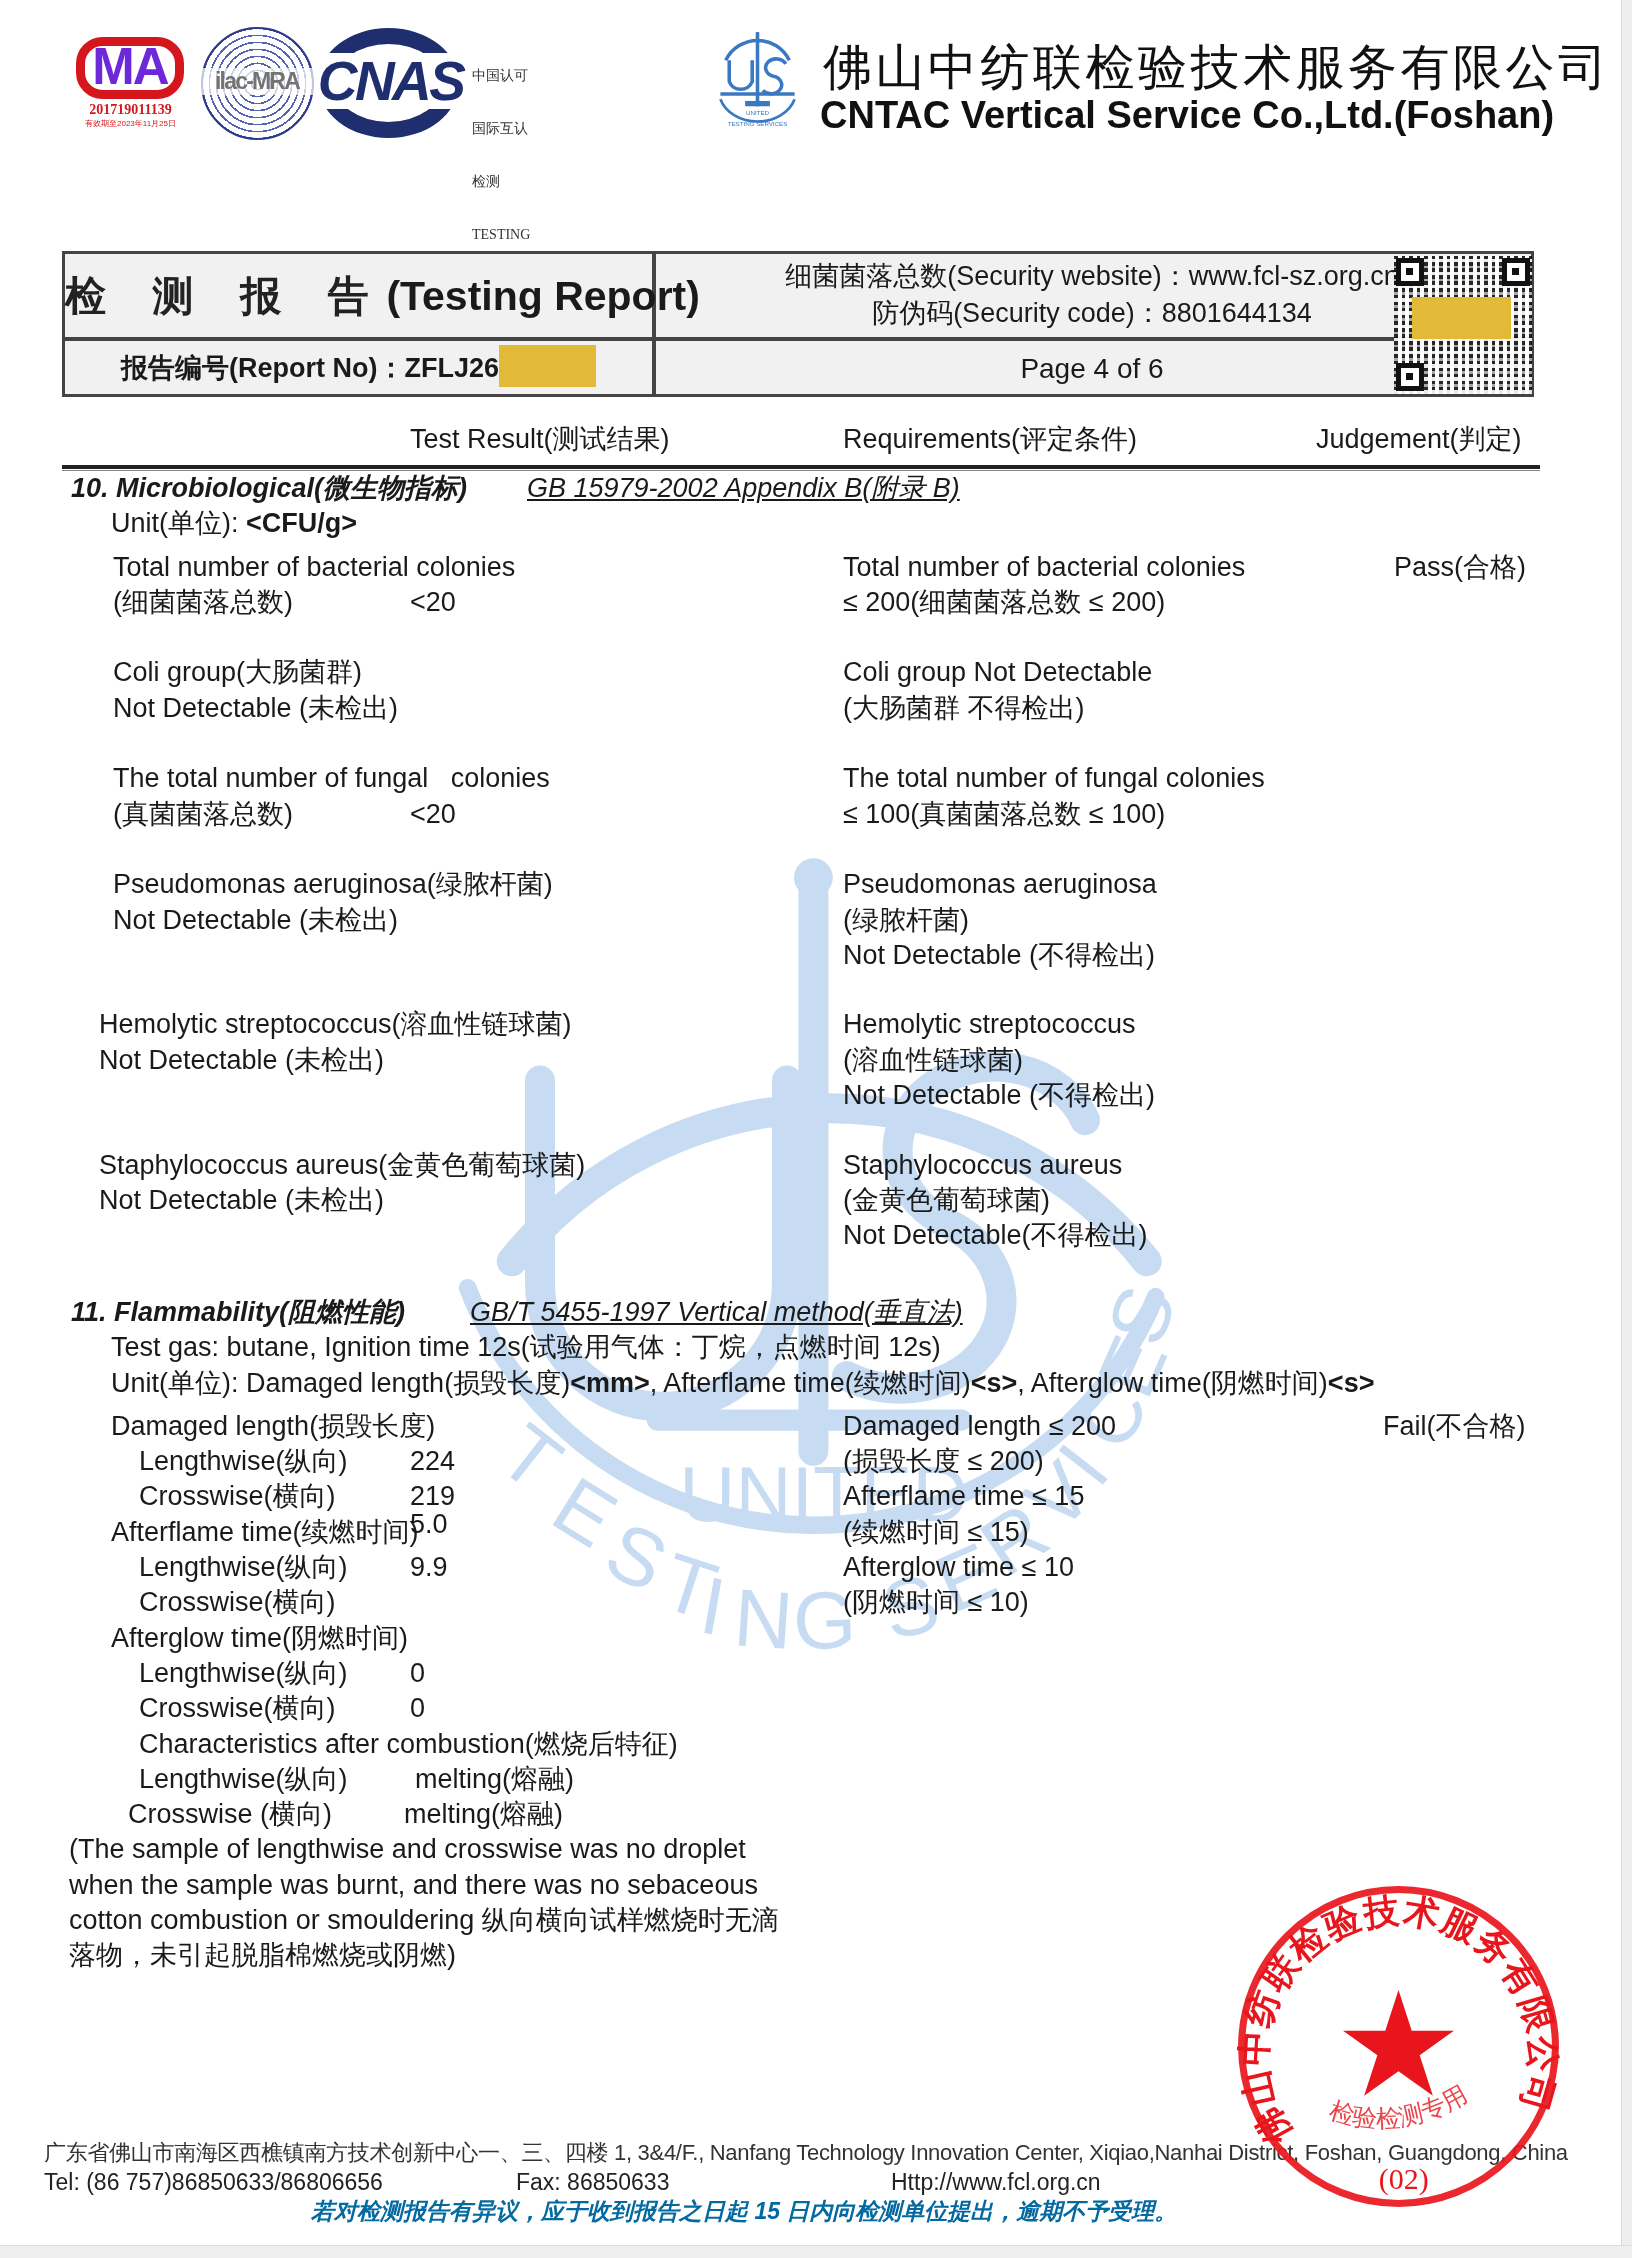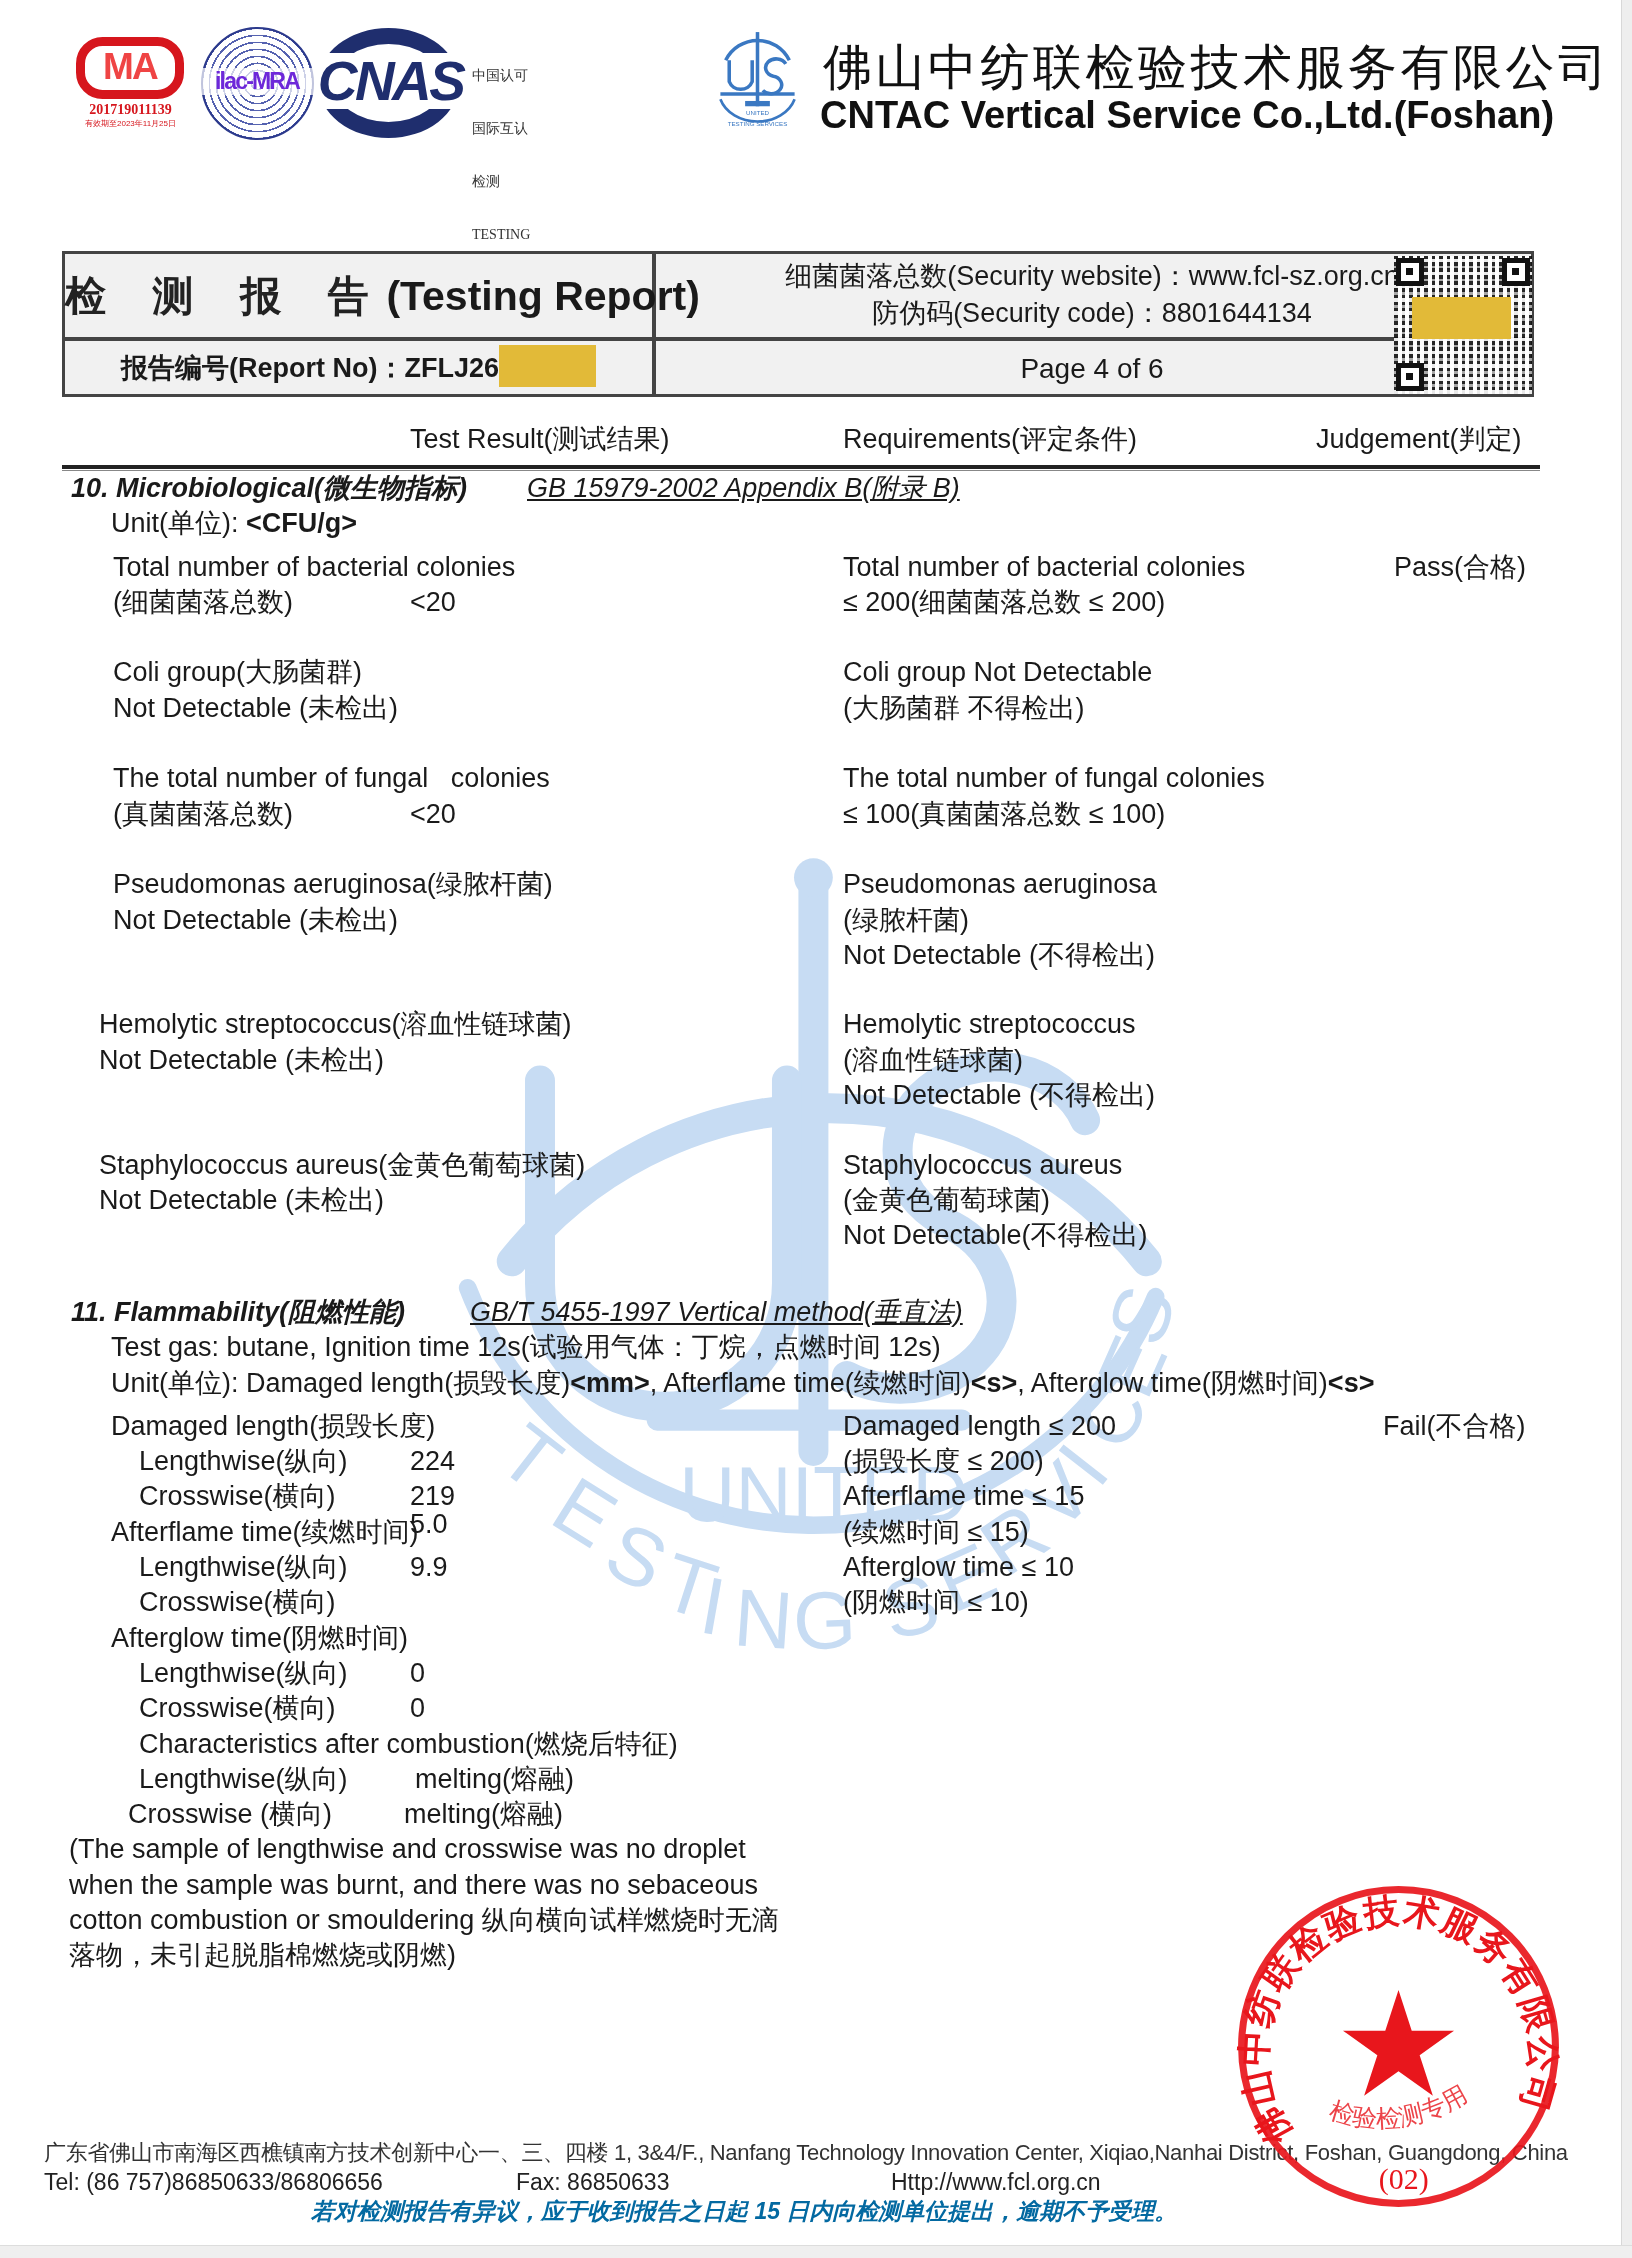--- a/index.html
+++ b/index.html
@@ -6,26 +6,26 @@
   body { width:1633px; height:2258px; position:relative; background:#ffffff; overflow:hidden;
          font-family:"Liberation Sans", "DejaVu Sans", sans-serif; color:#1a1a1a; }
   .abs { position:absolute; white-space:nowrap; }
   .t { font-size:27px; line-height:35px; }
   .b { font-weight:bold;font-style:italic; }
   .rightedge { position:absolute; right:0; top:0; width:10.6px; height:2258px; background:#eeeeee; border-left:1.8px solid #d8d8d8; }
   .bottomedge { position:absolute; left:0; bottom:0; width:1633px; height:12.4px; background:#efefef; border-top:1.8px solid #ddd; }
 
   
   .cma { left:76px; top:37px; width:108px; height:62px; border:9.7px solid #d6161d; border-radius:26.5px; box-sizing:border-box;
-         color:#ef4444; font-weight:bold; font-size:37px; line-height:42px; text-align:center; letter-spacing:-1.8px; }
+         color:#6d28d9; font-weight:bold; font-size:51px; line-height:42px; text-align:center; letter-spacing:-1.8px; }
   .cma-num { left:74px; top:102px; width:113px; text-align:center; color:#d6161d; font-family:"Liberation Serif", serif; font-weight:bold; font-size:14px; }
   .cma-sub { left:74px; top:118px; width:113px; text-align:center; color:#d6161d; font-size:8px; }
   .ilac { left:201px; top:26.5px; width:113px; height:113px; border-radius:50%; border:2.6px solid #2c3a8c; box-sizing:border-box;
           background: repeating-radial-gradient(circle at 50% 50%, #fff 0 5.3px, #5562b0 5.3px 7px); }
-  .ilac-txt { left:199px; top:68px; width:116px; text-align:center; color:#6d28d9; background:rgba(255,255,255,0.7);
+  .ilac-txt { left:199px; top:68px; width:116px; text-align:center; color:#737373; background:rgba(255,255,255,0.7);
               font-weight:bold; font-size:23px; letter-spacing:-1.8px; }
   .cnas-ring { left:318px; top:28px; width:141px; height:110px; border-radius:50%; border:16px solid #1f2e6e; box-sizing:border-box;
                border-left-color:#1f2e6e; }
   .cnas-txt { left:316px; top:53px; font-style:italic; font-weight:bold; color:#1f2e6e; font-size:55px; letter-spacing:-2.6px; background:#fff; padding:0 1.8px; line-height:56px; }
   .cnas-side { left:472px; top:32px; font-size:14px; line-height:17.6px; color:#333; white-space:pre;font-family:Liberation Serif, serif; }
 
   .uts-logo { left:715px; top:25px; width:85px; height:106px; }
   .co-zh { left:823px; top:35px; font-size:49px; letter-spacing:3.5px; color:#111; }
   .co-en { left:820px; top:94px; font-size:38px; font-weight:bold; color:#111; }
 

